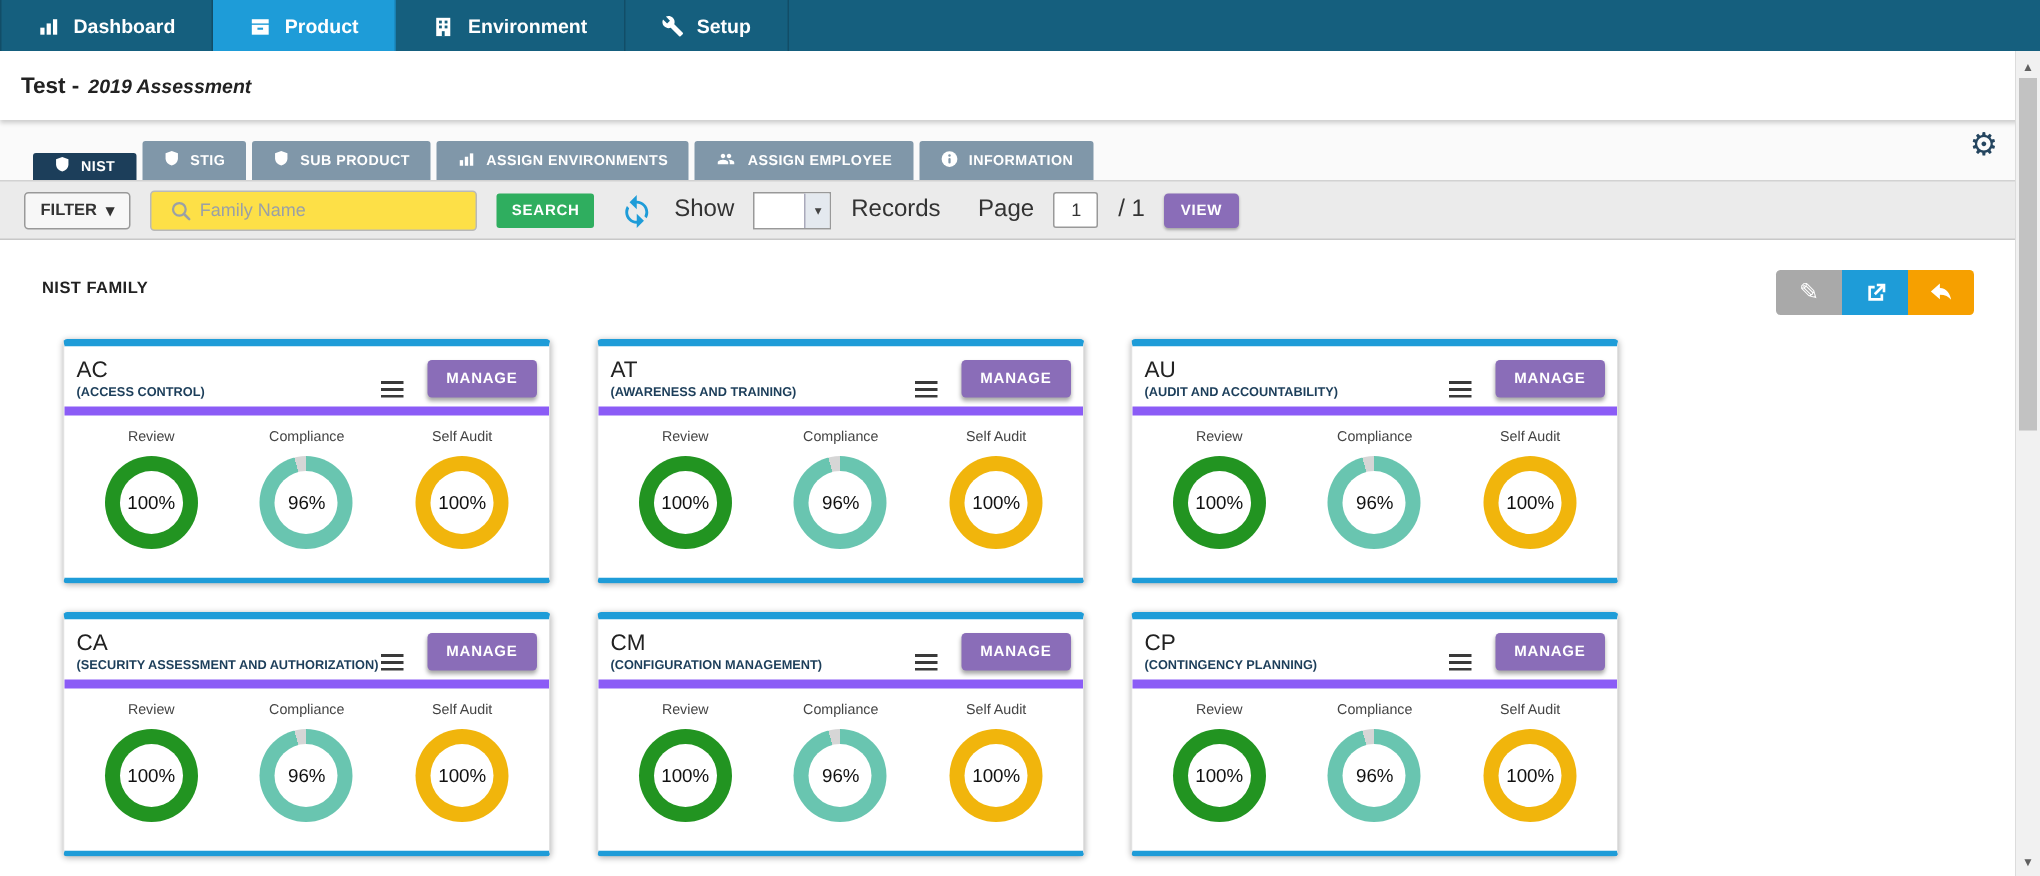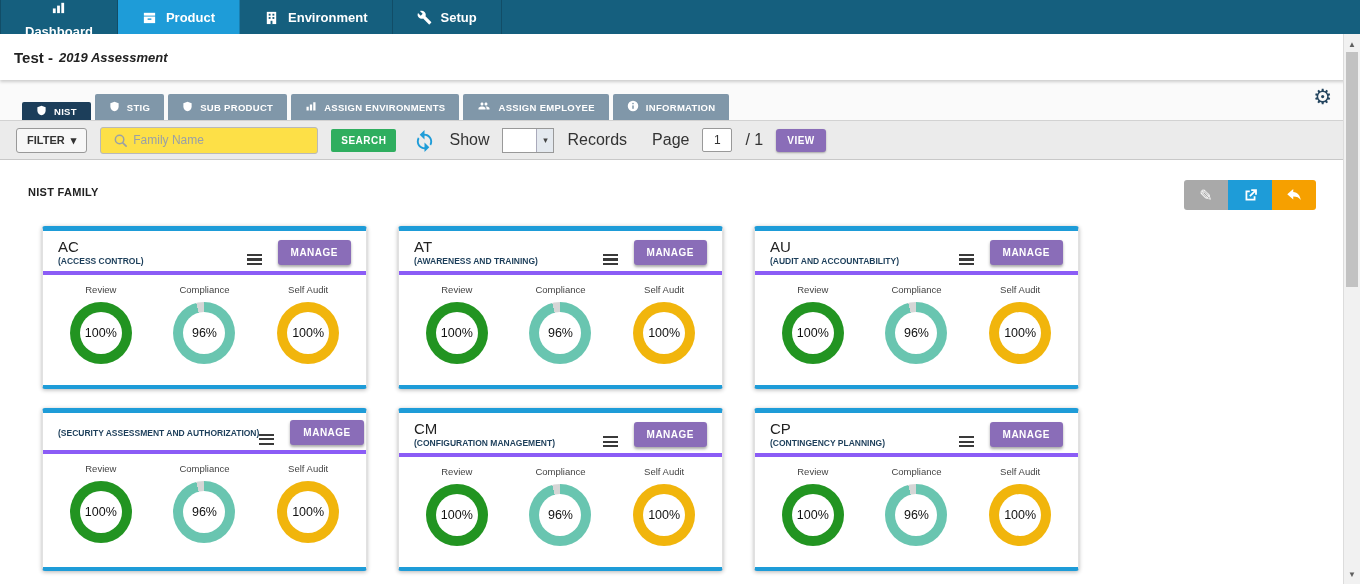--- a/index.html
+++ b/index.html
@@ -13,21 +13,21 @@
   
   .topnav {
     height: 34px; background: #155f7e; display: flex; align-items: stretch;
     color: #fff; position: relative; z-index: 5;
   }
   .nav-item {
     display: flex; align-items: center; gap: 9px; padding: 0 24px;
     font-size: 13px; font-weight: bold; cursor: pointer;
     border-right: 1px solid rgba(0,0,0,0.18);
   }
-  .nav-item:first-child { border-left: 1px solid rgba(0,0,0,0.18); flex-direction: column; }
+  .nav-item:first-child { border-left: 1px solid rgba(0,0,0,0.18); }
   .nav-item.active { background: #1e9cd8; }
   .nav-item svg { display: block; }
 
   
   .titlebar {
     height: 46px; background: #fff; display: flex; align-items: center;
     padding: 0 14px; box-shadow: 0 2px 3px rgba(0,0,0,0.18); position: relative; z-index: 4;
   }
   .titlebar .t-prefix { font-size: 15px; font-weight: bold; color: #222; }
   .titlebar .t-italic { font-size: 13px; font-weight: bold; font-style: italic; color: #222; margin-left: 6px; }
@@ -113,21 +113,21 @@
     display: grid; grid-template-columns: repeat(3, 325px);
     column-gap: 31px; row-gap: 19px; margin: 28px 0 0 14px;
   }
   .card {
     background: #fff; border: 1px solid #e1e1e1;
     border-top: 5px solid #1e9cd8; border-bottom: 4px solid #1e9cd8;
     border-radius: 3px; box-shadow: 0 1px 4px rgba(0,0,0,0.3); height: 163px;
   }
   .card-head {
     display: flex; justify-content: space-between; align-items: center;
-    padding: 7px 15px 5px; border-bottom: 4px solid #8b5cf6;
+    padding: 7px 8px 5px; border-bottom: 6px solid #8b5cf6;
   }
   .card-title .code { font-size: 15px; color: #222; }
   .card-title .subtitle { font-size: 8.5px; font-weight: bold; color: #1c3e5a; white-space: nowrap; margin-top: 1px; }
   .card-actions { display: flex; align-items: flex-end; gap: 16px; flex-shrink: 0; }
   .burger {
     width: 15px; height: 11px; cursor: pointer;
     background: repeating-linear-gradient(#3a3a3a 0 2px, transparent 2px 4.5px);
   }
   .manage-btn {
     background: #8a6db8; color: #fff; border: none; font-size: 10px; font-weight: bold;
@@ -420,20 +420,21 @@
             <div class="donut" style="background: conic-gradient(rgb(241, 181, 12) 0deg, rgb(241, 181, 12) 100%, rgb(214, 214, 214) 100%, rgb(214, 214, 214) 100%);">
               <span class="donut-inner">100%</span>
             </div>
           </div>
         </div>
   </div>
 
   <div class="card">
     <div class="card-head">
       <div class="card-title">
+        <div class="code">CA</div>
         <div class="subtitle">(SECURITY ASSESSMENT AND AUTHORIZATION)</div>
       </div>
       <div class="card-actions">
         <span class="burger"></span>
         <button class="manage-btn">MANAGE</button>
       </div>
     </div>
     <div class="card-metrics">
           <div class="metric">
             <div class="metric-label">Review</div>

